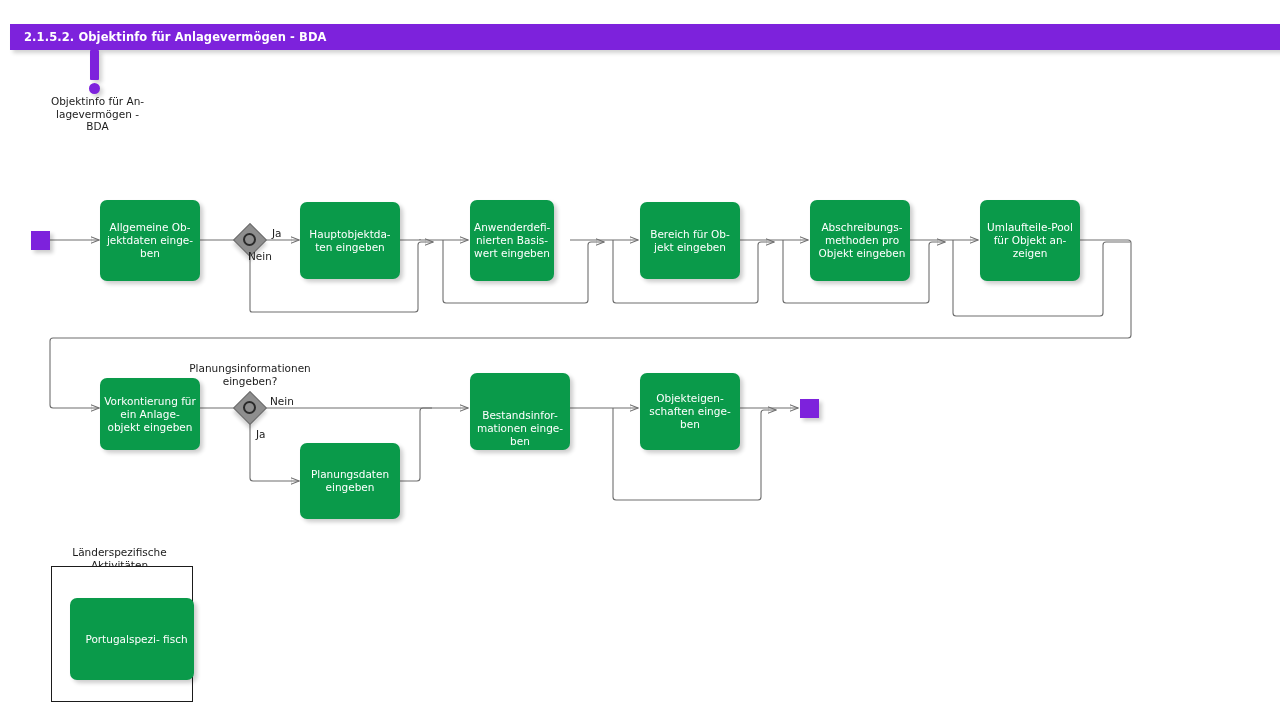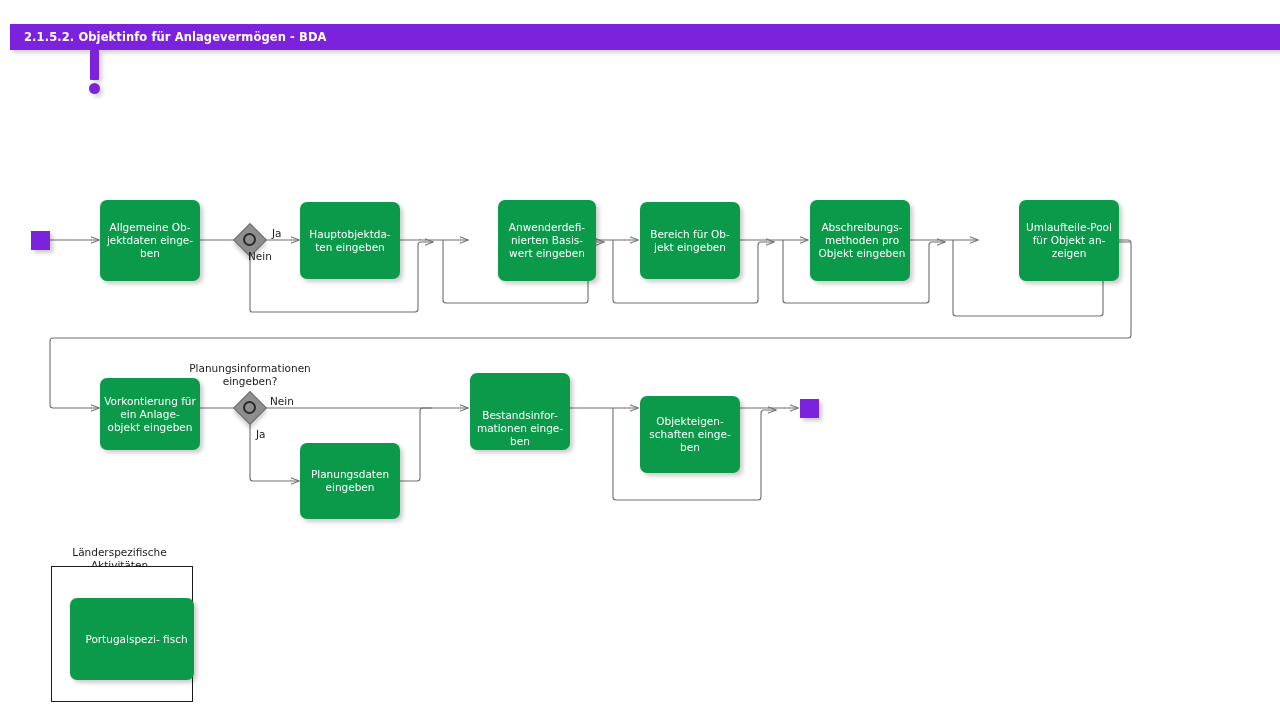--- a/index.html
+++ b/index.html
@@ -218,53 +218,56 @@
     <path d="M613,408 L613,497 Q613,500 616,500 L758,500 Q761,500 761,497 L761,413
              Q761,410 764,410 L776,410" marker-end="url(#arw)"></path>
 
     <path d="M740,408 L798,408" marker-end="url(#arw)"></path>
   </svg>
 
   <div class="bang" style="left:85px; top:50px; width:20px; height:46px;">
     <div class="bar"></div>
     <div class="dot"></div>
   </div>
+  <div class="label" style="left:25px; top:95px; width:145px;">Objektinfo für An-
+lagevermögen -
+BDA</div>
 
   <div class="evt-square" style="left:31px; top:231px;"></div>
   <div class="evt-square" style="left:800px; top:399px;"></div>
 
   <div class="task" style="left:100px; top:200px; width:100px; height:81px;">
     <span>Allgemeine Ob-
 jektdaten einge-
 ben</span>
   </div>
 
   <div class="task" style="left:300px; top:202px; width:100px; height:77px;">
     <span>Hauptobjektda-
 ten eingeben</span>
   </div>
 
-  <div class="task" style="left:470px; top:200px; width:98px; height:81px;margin-left:28px;">
+  <div class="task" style="left:470px; top:200px; width:84px; height:81px;">
     <span>Anwenderdefi-
 nierten Basis-
 wert eingeben</span>
   </div>
 
   <div class="task" style="left:640px; top:202px; width:100px; height:77px;">
     <span>Bereich für Ob-
 jekt eingeben</span>
   </div>
 
   <div class="task" style="left:810px; top:200px; width:100px; height:81px;padding-left:8px;">
     <span>Abschreibungs-
 methoden pro
 Objekt eingeben</span>
   </div>
 
-  <div class="task" style="left:980px; top:200px; width:100px; height:81px;margin-left:39px;">
+  <div class="task" style="left:980px; top:200px; width:100px; height:81px;">
     <span>Umlaufteile-Pool
 für Objekt an-
 zeigen</span>
   </div>
 
   <div class="gateway" style="left:235px; top:225px;">
     <div class="gw-dia"></div>
     <div class="gw-ring"></div>
   </div>
   <div class="label left" style="left:272px; top:227px; width:30px;">Ja</div>
@@ -280,21 +283,21 @@
     <span>Planungsdaten
 eingeben</span>
   </div>
 
   <div class="task" style="left:470px; top:373px; width:100px; height:77px;align-items:flex-end;">
     <span>Bestandsinfor-
 mationen einge-
 ben</span>
   </div>
 
-  <div class="task" style="left:640px; top:373px; width:100px; height:77px;margin-top:23px;">
+  <div class="task" style="left:640px; top:373px; width:100px; height:77px;">
     <span>Objekteigen-
 schaften einge-
 ben</span>
   </div>
 
   <div class="label" style="left:165px; top:362px; width:170px;">Planungsinformationen
 eingeben?</div>
   <div class="gateway" style="left:235px; top:393px;">
     <div class="gw-dia"></div>
     <div class="gw-ring"></div>

